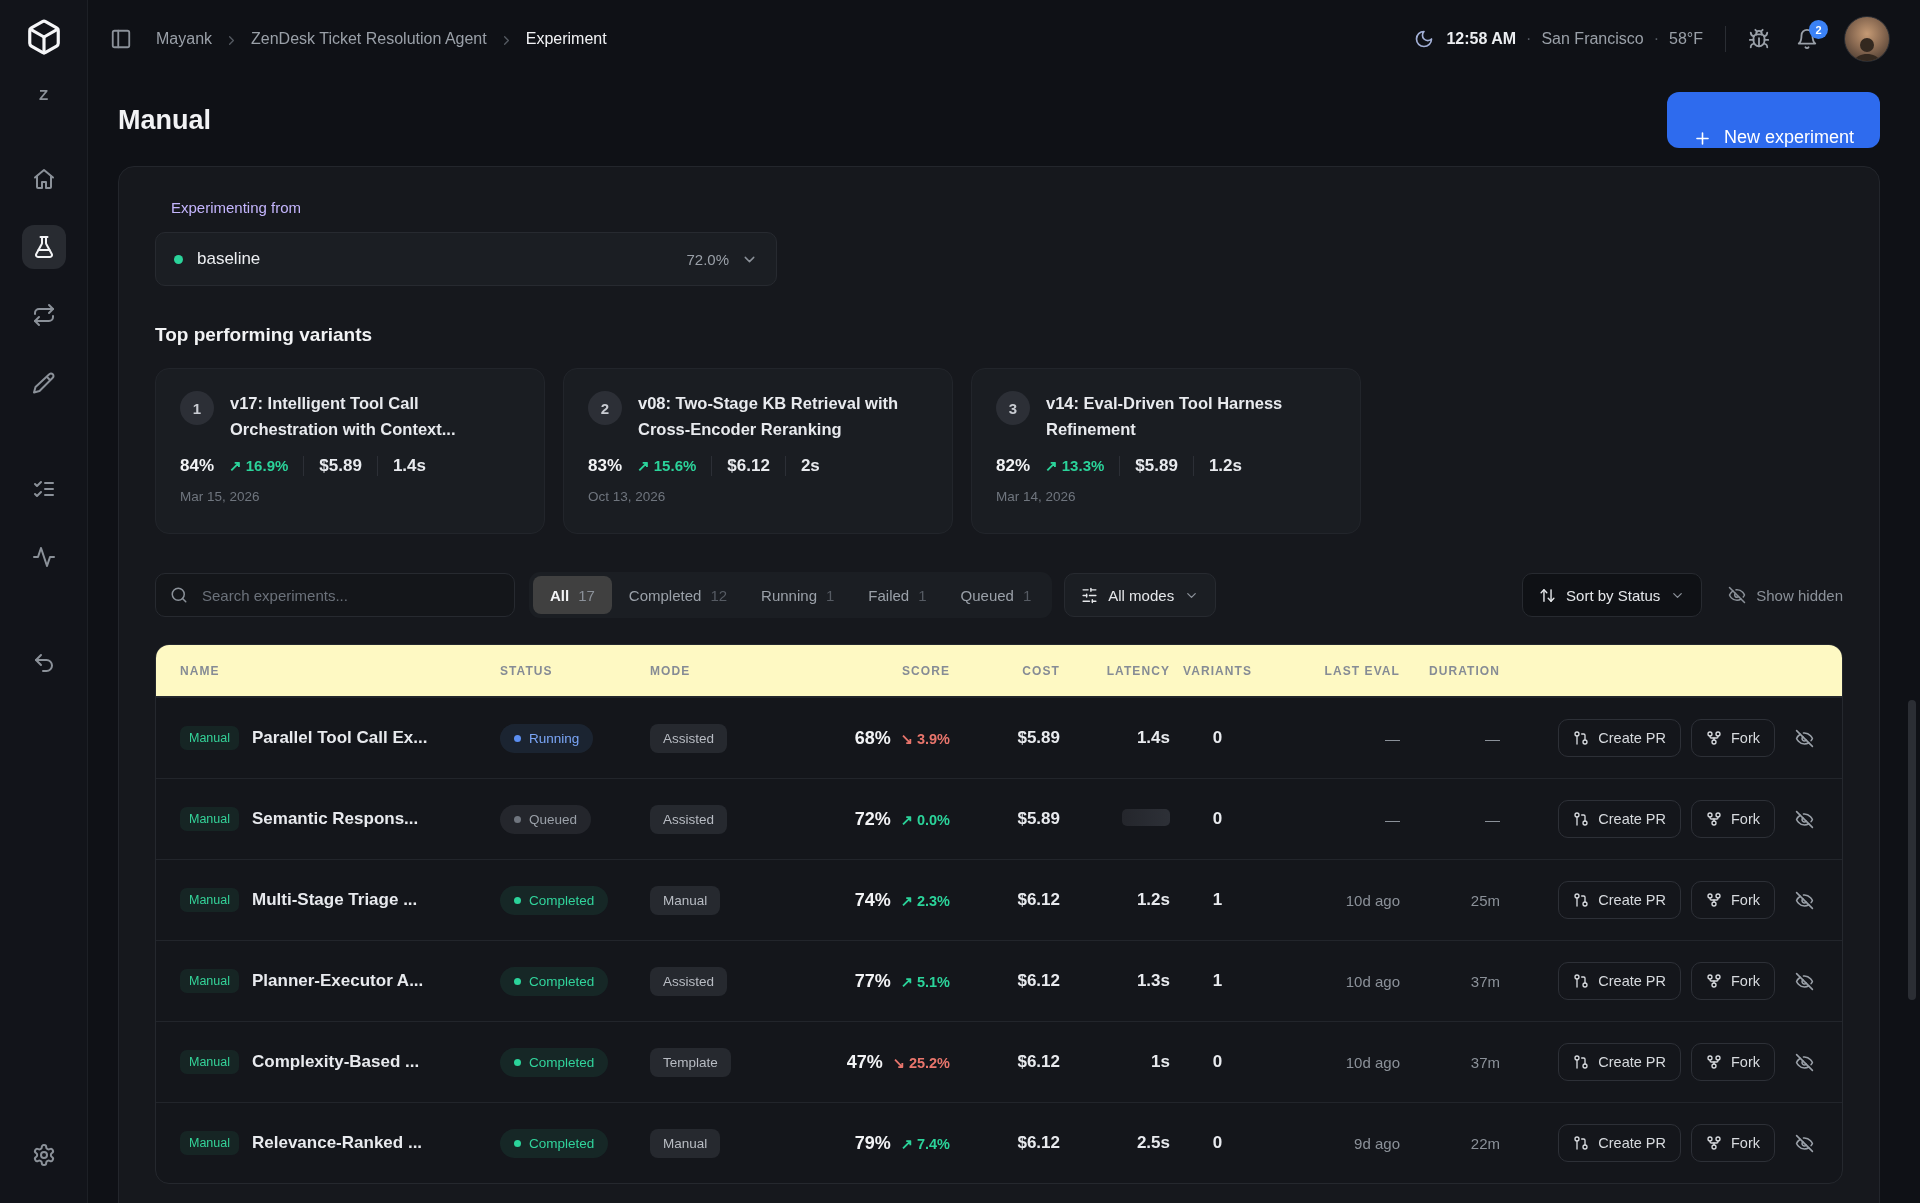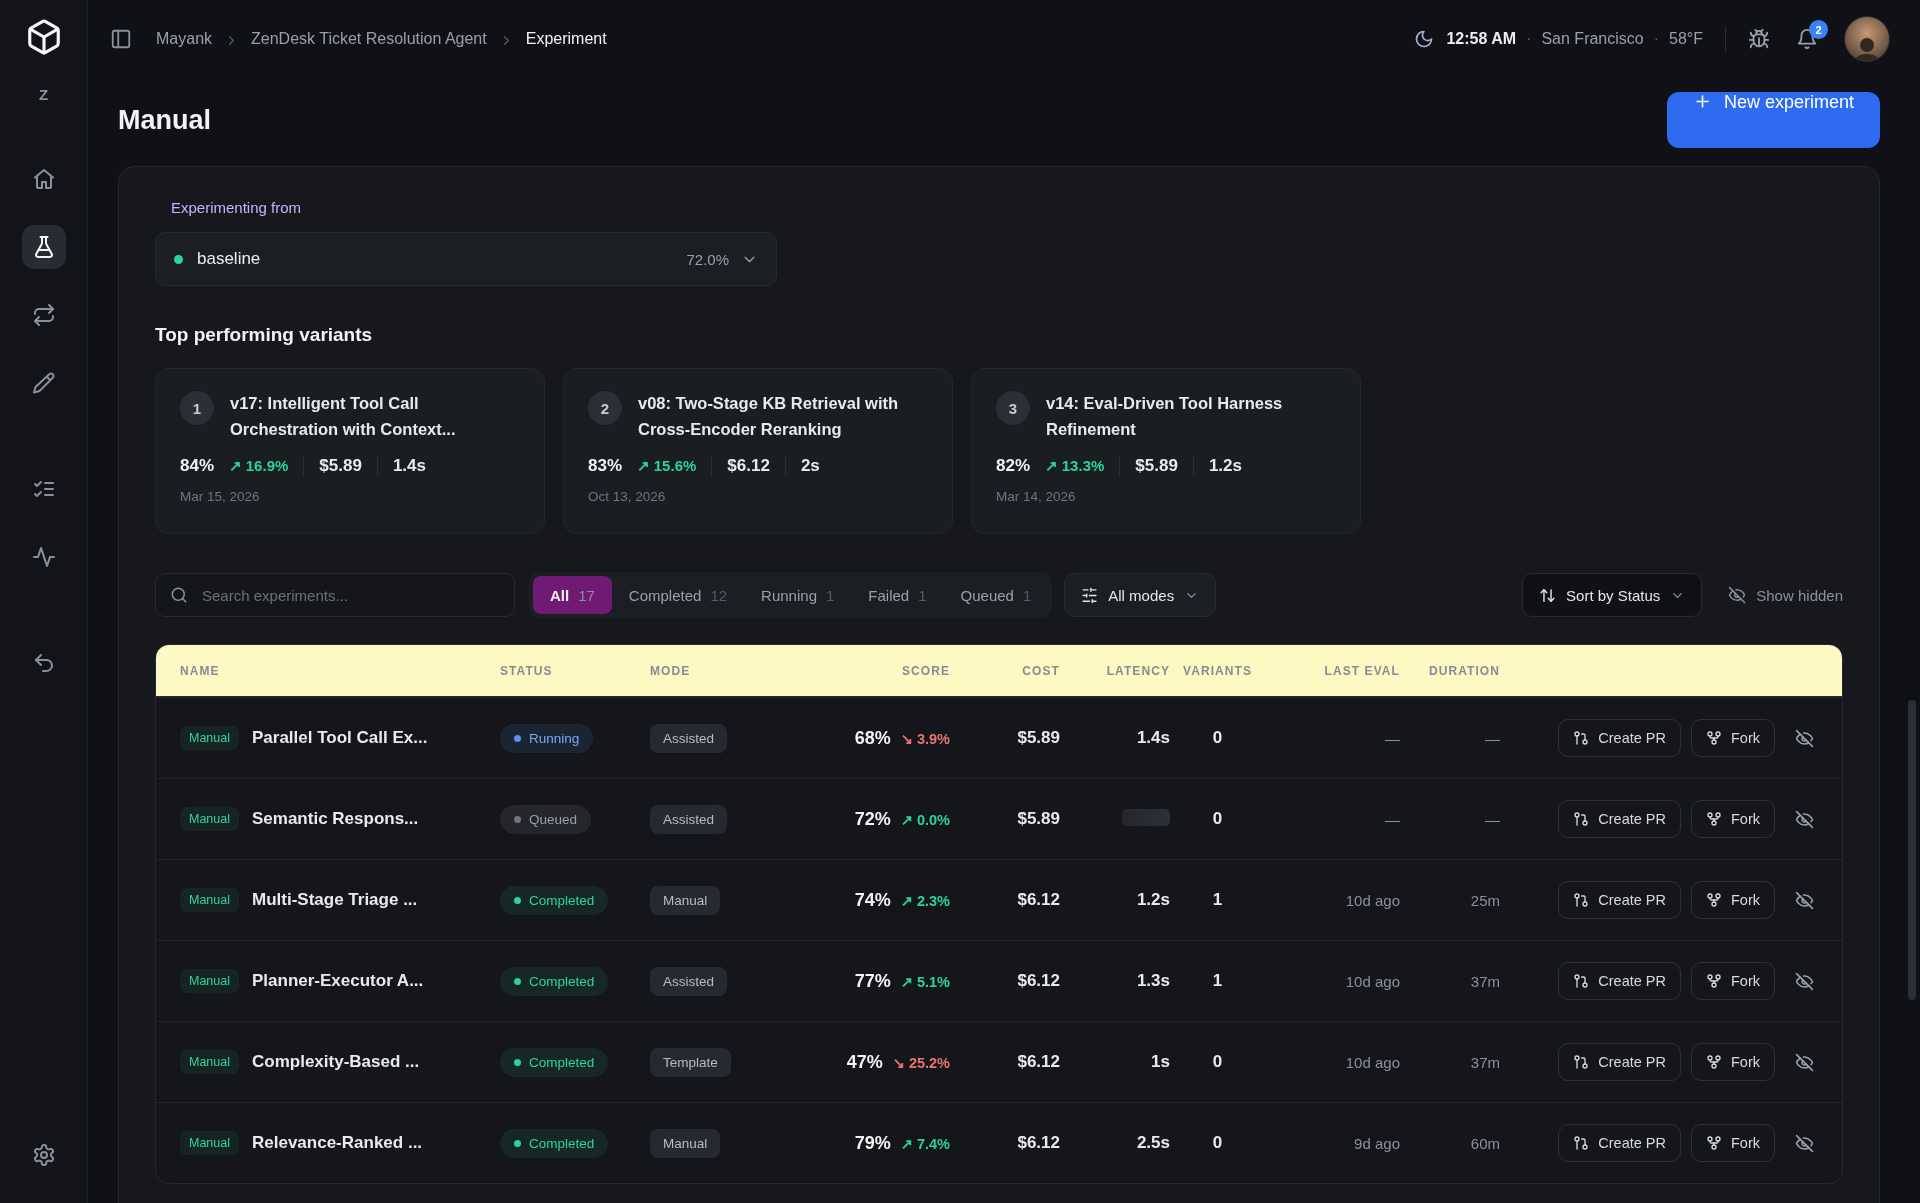--- a/index.html
+++ b/index.html
@@ -53,21 +53,21 @@
   .avatar {
     width:46px; height:46px; border-radius:50%; margin-left:26px; cursor:pointer; overflow:hidden;
     background:radial-gradient(circle at 50% 38%, #c59a74 0%, #8a6a52 45%, #3a2f28 100%);
     border:1px solid #2a2d33; position:relative;
   }
   .avatar svg { position:absolute; bottom:-4px; left:50%; transform:translateX(-50%); }
 
   .page-head { display:flex; align-items:center; justify-content:space-between; padding:14px 40px 0 30px; }
   .page-title { font-size:27px; font-weight:700; color:#f2f3f5; }
   .btn-primary {
-    display:flex; align-items:flex-start; gap:12px; background:#2e6bee; color:#fff;
+    display:flex; align-items:flex-end; gap:12px; background:#2e6bee; color:#fff;
     border:none; border-radius:12px; height:56px; padding:0 26px; font-size:18px;
     font-family:inherit; cursor:pointer;
   }
 
   
   .card {
     flex:1; margin:18px 40px -26px 30px; background:#16181d; border:1px solid #23262c;
     border-radius:16px; padding:32px 36px;
   }
   .section-label { font-size:15px; color:#c4b5fd;margin-left:16px; }
@@ -105,21 +105,21 @@
   .search-wrap svg { position:absolute; left:15px; top:13px; color:#8b9199; }
   .search-input {
     width:100%; height:44px; background:#14161a; border:1px solid #272a30; border-radius:10px;
     color:#e5e7ea; font-size:15px; padding:0 14px 0 46px; font-family:inherit; outline:none;
   }
   .search-input::placeholder { color:#6b717a; }
   .tabs { margin-left:14px; background:#1b1e23; border-radius:11px; padding:4px; display:flex; align-items:center; height:46px; }
   .tab { display:flex; gap:9px; align-items:center; padding:0 17px; height:38px; border-radius:8px;
     font-size:15px; color:#9aa0a8; cursor:pointer; }
   .tab .cnt { color:#565b63; }
-  .tab.active { background:#701a75; color:#f2f3f5; font-weight:600; }
+  .tab.active { background:#404040; color:#f2f3f5; font-weight:600; }
   .tab.active .cnt { color:#8b9199; font-weight:400; }
   .btn-ghost {
     display:flex; align-items:center; gap:10px; height:44px; padding:0 16px;
     background:#1b1e23; border:1px solid #272a30; border-radius:10px; color:#e5e7ea;
     font-size:15px; font-family:inherit; cursor:pointer;
   }
   .modes-btn { margin-left:12px; }
   .sort-btn { margin-left:auto; background:#0f1115; }
   .show-hidden { margin-left:26px; display:flex; align-items:center; gap:10px; color:#8b9199; font-size:15px; cursor:pointer; }
 
@@ -726,21 +726,21 @@
             </span></div>
         <div><span class="mode-pill">Manual</span></div>
         <div class="score-cell">
             <span class="score-val">79%</span>
             <span class="delta up"><span>↗</span> <span>7.4%</span></span>
           </div>
         <div class="num c-right">$6.12</div>
         <div class="num c-right">2.5s</div>
         <div class="num c-center">0</div>
         <div class="muted-val c-right">9d ago</div>
-        <div class="muted-val c-right">60m</div>
+        <div class="muted-val c-right">22m</div>
         <div class="actions">
           <button class="btn-row">
               <svg class="ic" width="16" height="16" viewBox="0 0 24 24">
                 <circle cx="6" cy="6" r="3"></circle>
                 <circle cx="18" cy="18" r="3"></circle>
                 <path d="M13 6h3a2 2 0 0 1 2 2v7"></path>
                 <path d="M6 9v12"></path>
               </svg>
               <span>Create PR</span>
             </button>

